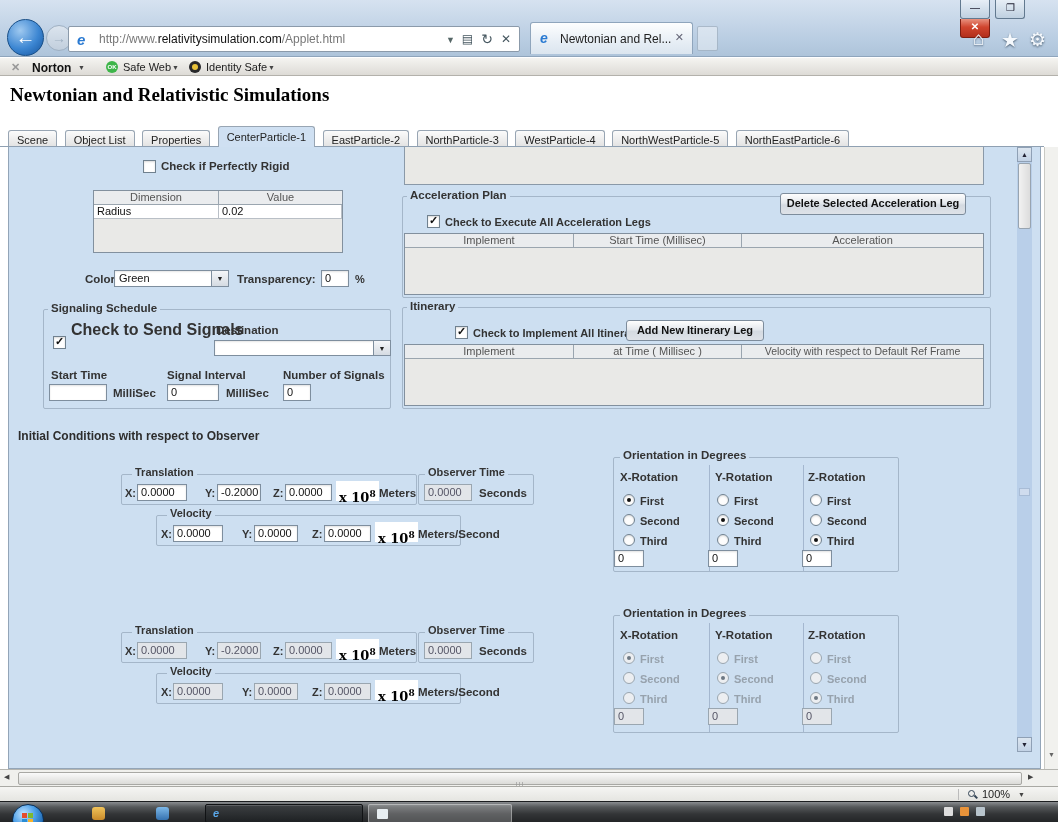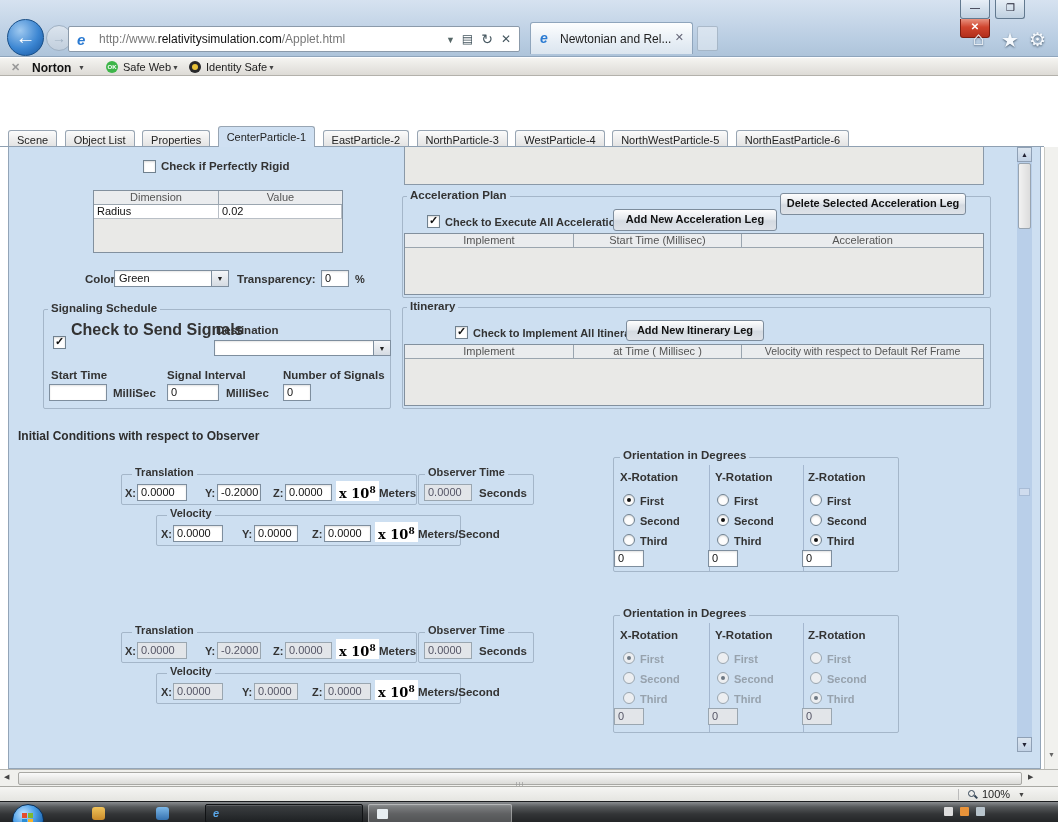--- a/index.html
+++ b/index.html
@@ -99,21 +99,21 @@
   .hcell { font-size:11px; color:#555; text-align:center; border-right:1px solid #9aa5af; line-height:13px; overflow:hidden; white-space:nowrap;}
   .hcell:last-child { border-right:none;}
   .drow { display:flex; height:14px; background:#fff; border-bottom:1px solid #b9bfc6;}
   .dcell { font-size:11px; color:#111; padding-left:3px; border-right:1px solid #b9bfc6; line-height:13px; white-space:nowrap;}
   .combo { position:absolute; background:#fff; border:1px solid #7e8e9e; box-shadow:inset 0 1px 2px rgba(0,0,0,.1);}
   .combo .cval { position:absolute; left:4px; top:1px; font-size:11px; color:#111; white-space:nowrap;}
   .combo .carrow { position:absolute; right:0; top:0; bottom:0; width:17px;
     background:linear-gradient(#f4f6f9,#d5dbe2); border-left:1px solid #7e8e9e; text-align:center;
     font-size:7px; color:#222; line-height:15px;}
   .exp { position:absolute; background:#fff; font-family:"DejaVu Serif",serif; font-weight:bold;
-    font-size:13px; color:#000; padding:0 3px; height:20px; line-height:19px; white-space:nowrap;}
+    font-size:13px; color:#000; padding:0 3px; height:20px; line-height:27px; white-space:nowrap;}
   .exp sup { font-size:9px; }
   .vline { position:absolute; width:1px; background:rgba(150,170,195,.75);}
   .panel-grey { position:absolute; background:#e9e9e6; border:1px solid #8a99a8; border-top:none;}
 
   
   #vscroll { position:absolute; left:1008px; top:0; width:15px; height:605px; background:#b9cfe9;}
   .sbtn { position:absolute; left:0; width:15px; height:15px; background:linear-gradient(#dde6f0,#c2d2e5);
     border:1px solid #8fa0b5; font-size:7px; color:#223; text-align:center; line-height:13px;}
   #vthumb { position:absolute; left:1px; top:16px; width:13px; height:66px;
     background:linear-gradient(90deg,#f2f2f2,#dcdcdc); border:1px solid #98a4b0; border-radius:2px;}
@@ -193,20 +193,21 @@
     <span class="nicon" id="safeweb-icon">OK</span>
     <span id="safeweb-label">Safe Web</span>
     <span id="safeweb-caret" class="caret">▼</span>
     <span class="nicon" id="idsafe-icon">
         <i></i>
       </span>
     <span id="idsafe-label">Identity Safe</span>
     <span id="idsafe-caret" class="caret">▼</span>
   </div>
 
+  <div id="page-title">Newtonian and Relativistic Simulations</div>
 
   <div id="tabstrip">
     <span class="t">Scene</span>
     <span class="t">Object List</span>
     <span class="t">Properties</span>
     <span class="t sel">CenterParticle-1</span>
     <span class="t">EastParticle-2</span>
     <span class="t">NorthParticle-3</span>
     <span class="t">WestParticle-4</span>
     <span class="t">NorthWestParticle-5</span>
@@ -256,21 +257,20 @@
     <span class="lb" style="left:217px;top:240px;font-size:11.5px">MilliSec</span>
     <span class="lb" style="left:274px;top:222px;font-size:11.5px">Number of Signals</span>
     <div class="fld" style="left:274px;top:237px;width:28px">0</div>
 
     <div class="panel-grey" style="left:395px;top:0;width:580px;height:38px"></div>
 
     <div class="grp" style="left:393px;top:49px;width:589px;height:102px"></div>
     <span class="gtitle" style="left:398px;top:42px;font-size:11.5px">Acceleration Plan</span>
     <span class="cb on" style="left:418px;top:68px"></span>
     <span class="lb" style="left:436px;top:69px">Check to Execute All Acceleration Legs</span>
-    <div class="btn" style="left:604px;top:62px;width:164px;height:22px">Add New Acceleration Leg</div>
     <div class="btn" style="left:771px;top:46px;width:186px;height:22px">Delete Selected Acceleration Leg</div>
     <div class="tbl" style="left:395px;top:86px;width:580px;height:62px">
       <div class="hrow">
         <div class="hcell" style="width:169px">Implement</div>
         <div class="hcell" style="width:168px">Start Time (Millisec)</div>
         <div class="hcell" style="width:241px">Acceleration</div>
       </div>
     </div>
 
     <div class="grp" style="left:393px;top:160px;width:589px;height:102px"></div>

